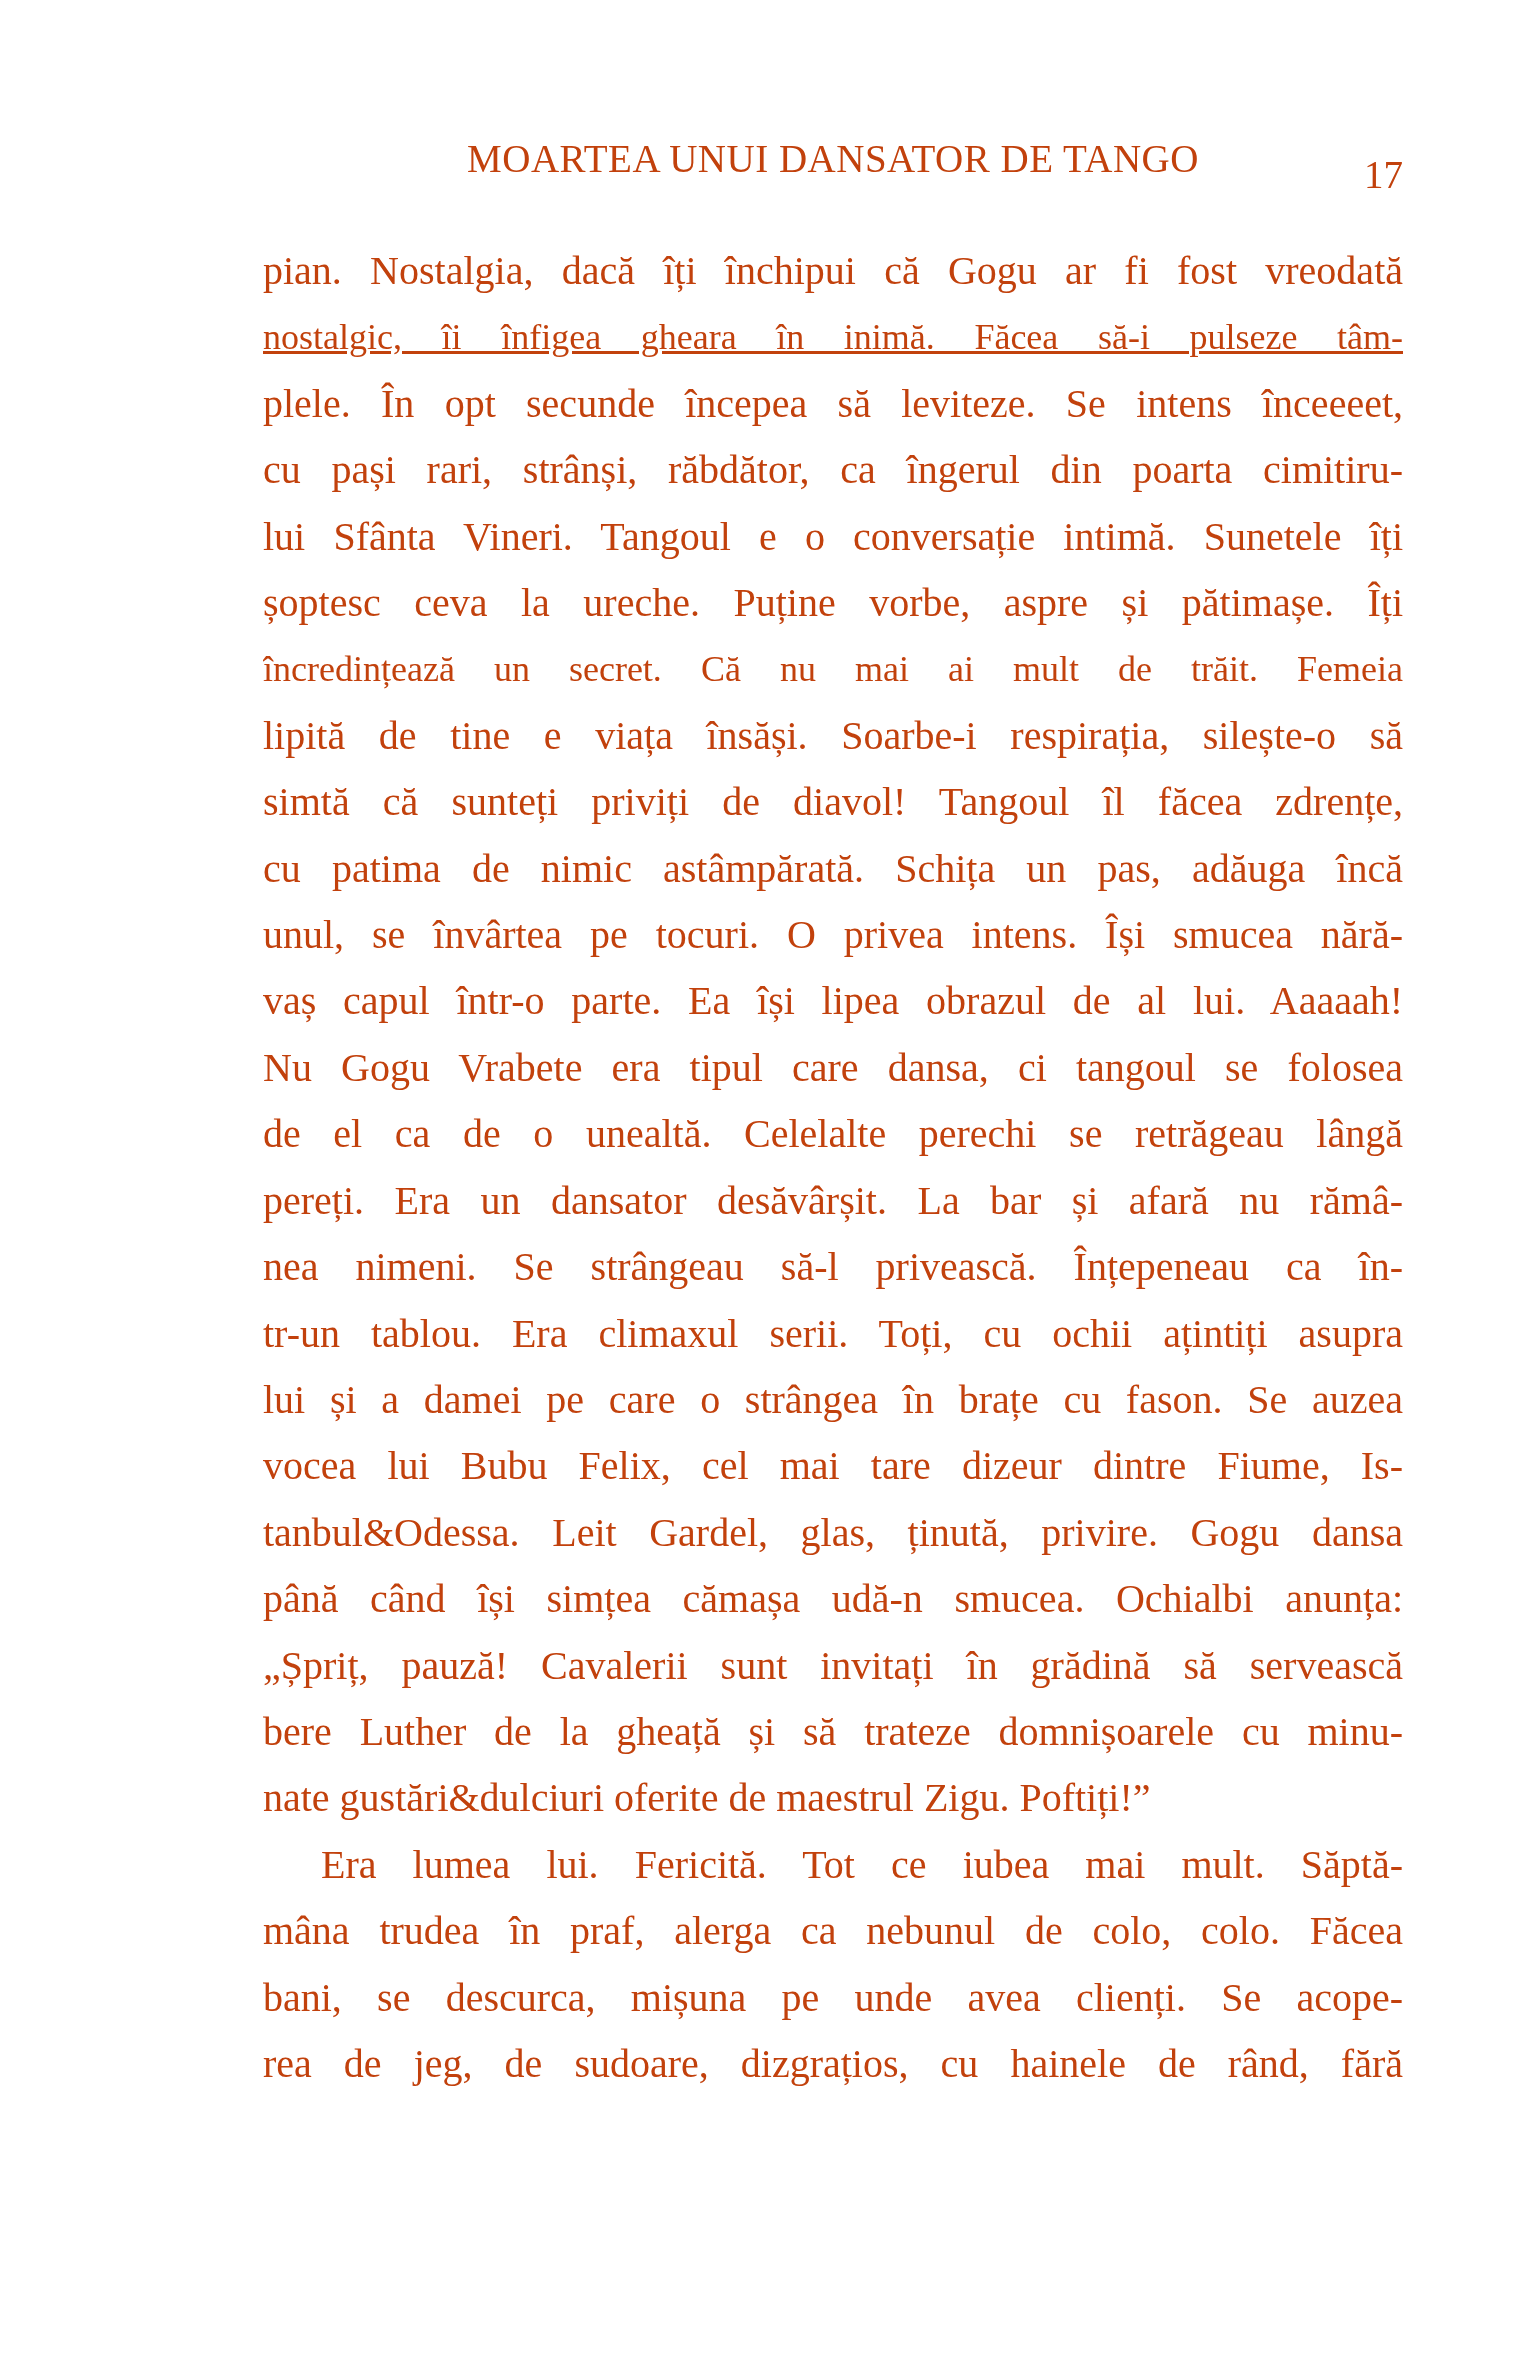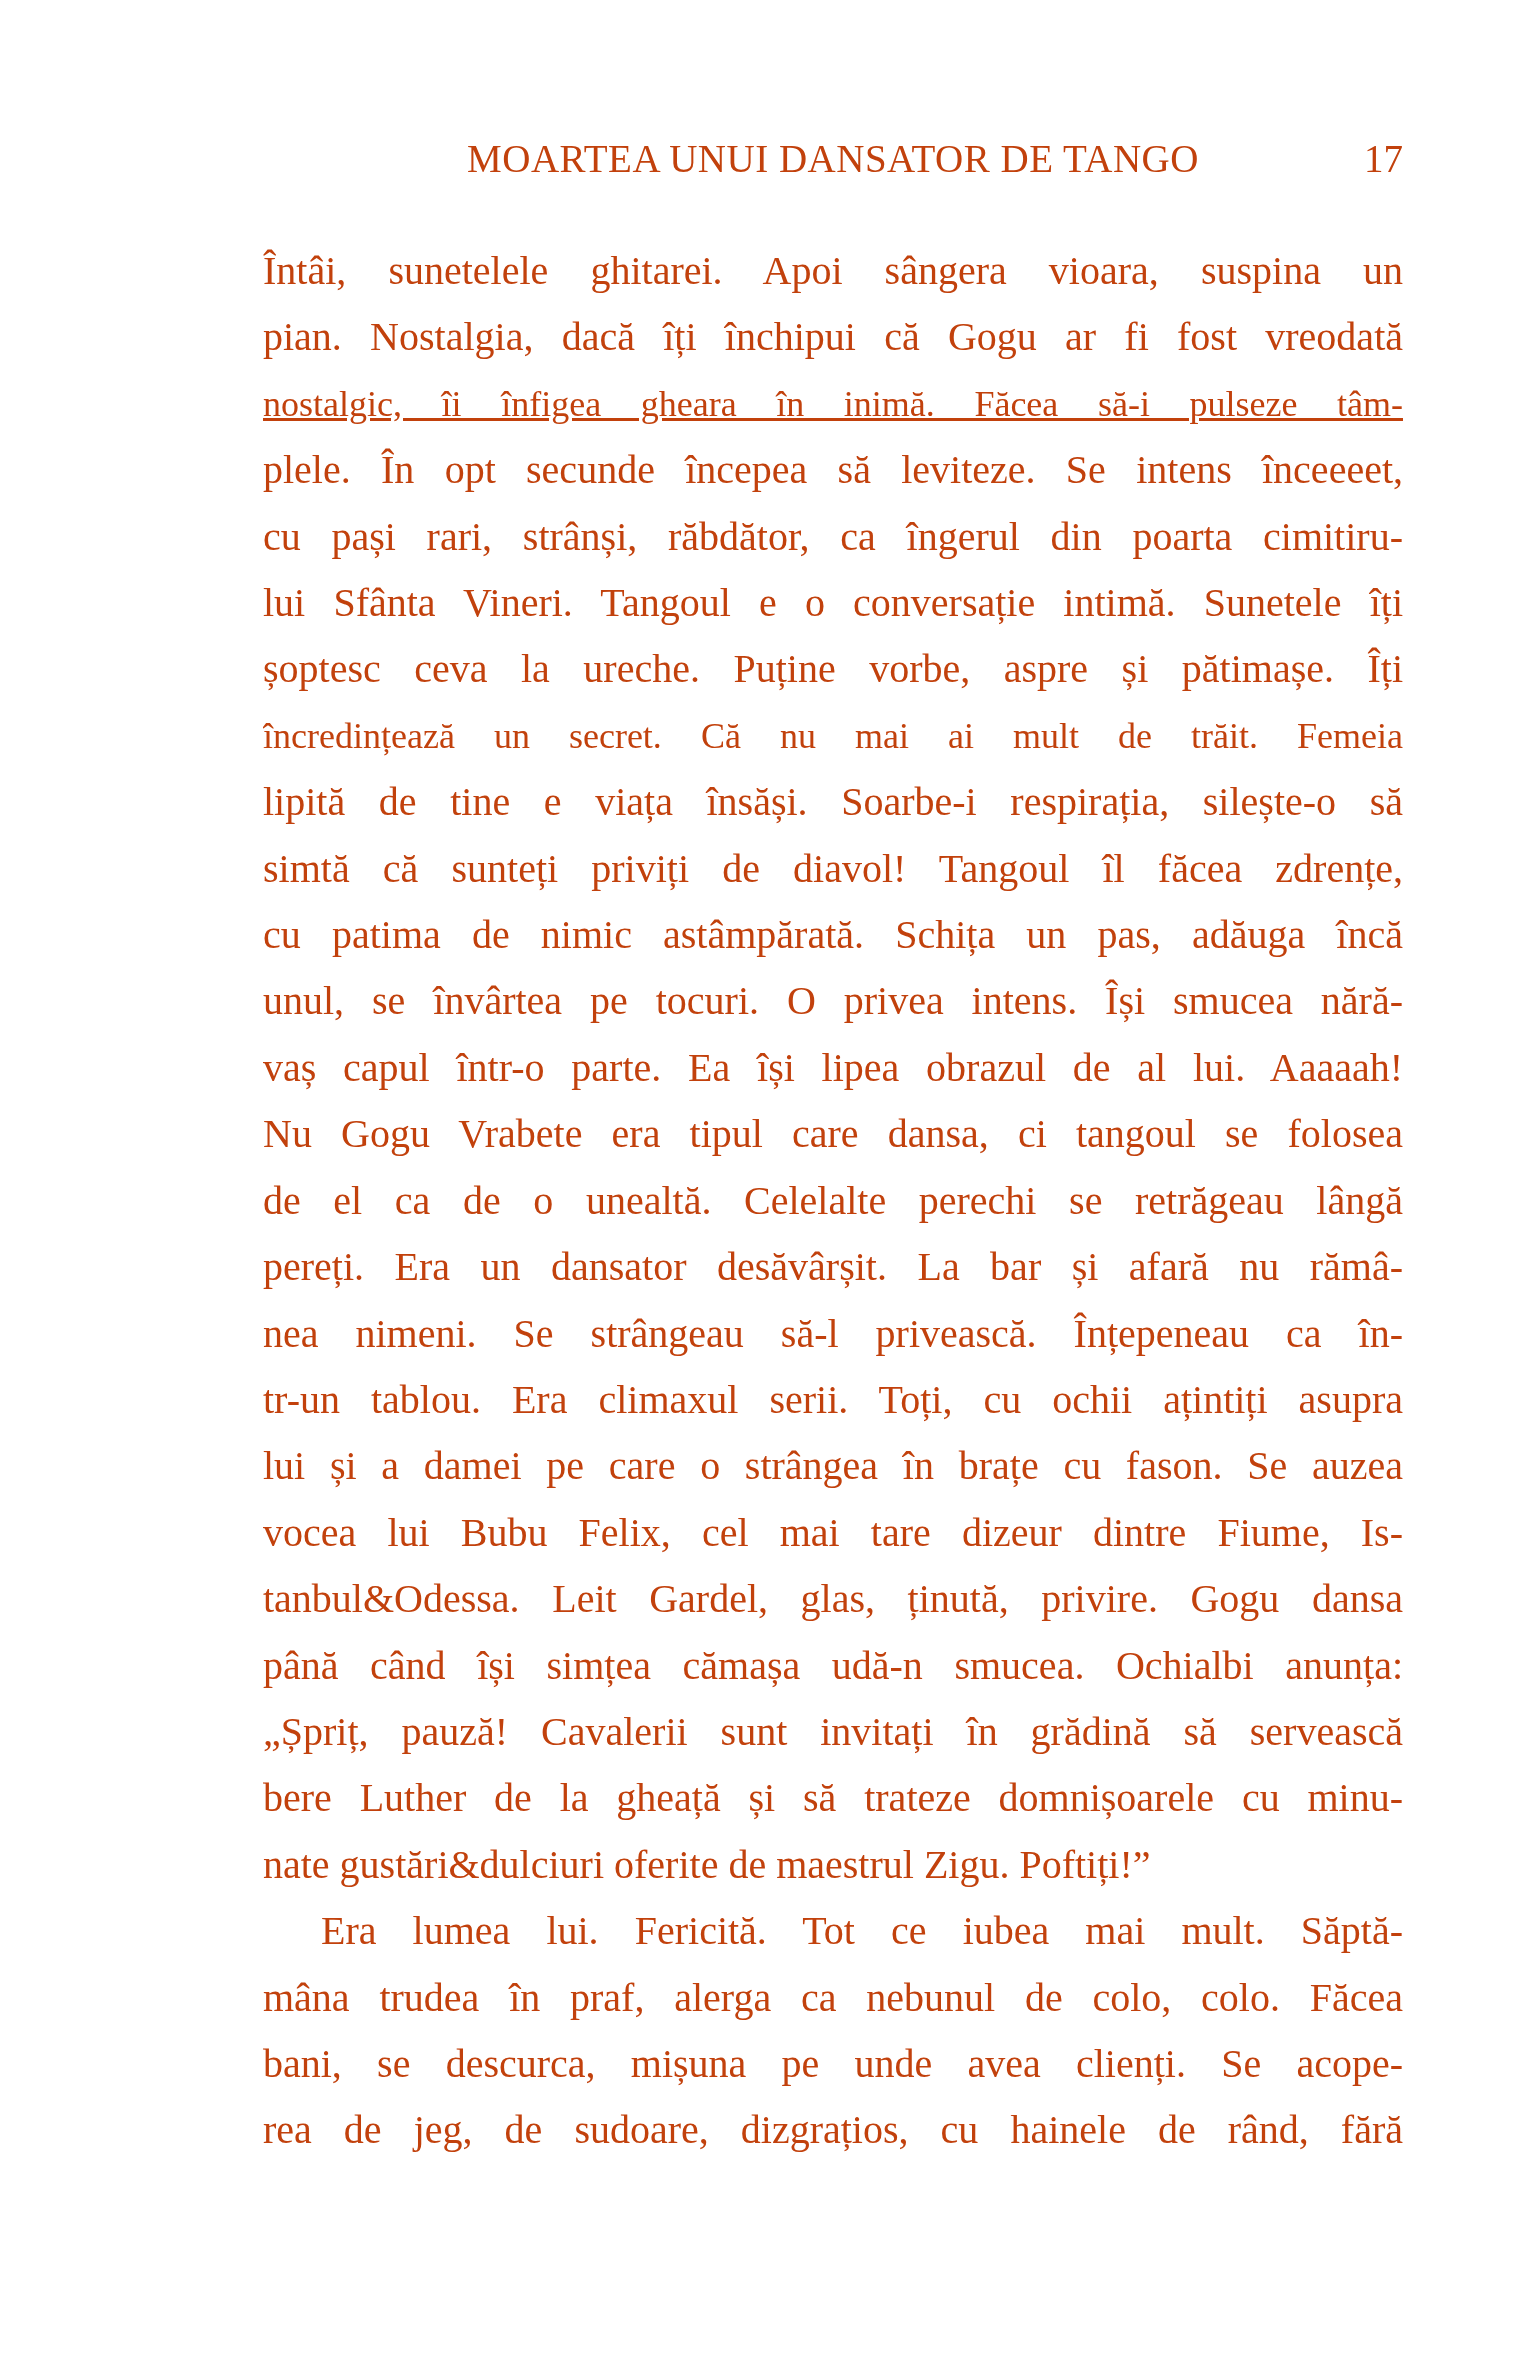--- a/index.html
+++ b/index.html
@@ -21,21 +21,21 @@
     height: 52px;
     text-align: center;
     font-size: 39px;
     line-height: 52px;
     letter-spacing: 0.5px;
     white-space: nowrap;
   }
   .page-number {
     position: absolute;
     right: 0;
-    top: 0;
+    top: 16px;
     line-height: 52px;
     font-size: 39px;
     letter-spacing: 0;
   }
   .body-text {
     position: absolute;
     top: 238px;
     left: 215px;
     width: 1140px;
   }
@@ -60,21 +60,20 @@
 <body>
 
 <div class="page" style="color: #c2410c; background: rgb(255, 255, 255); margin-left: 48px;">
   <header class="running-header">
     <span class="running-title">MOARTEA UNUI DANSATOR DE TANGO</span>
     <span class="page-number">17</span>
   </header>
 
   <main class="body-text">
       <div>
-        <div class="line" style="font-size: 40px;">Întâi, sunetelele ghitarei. Apoi sângera vioara, suspina un</div>
         <div class="line" style="font-size: 40px;">pian. Nostalgia, dacă îți închipui că Gogu ar fi fost vreodată</div>
         <div class="line" style="font-size: 36px; text-decoration: underline;">nostalgic, îi înfigea gheara în inimă. Făcea să-i pulseze tâm-</div>
         <div class="line" style="font-size: 40px;">plele. În opt secunde începea să leviteze. Se intens înceeeet,</div>
         <div class="line" style="font-size: 40px;">cu pași rari, strânși, răbdător, ca îngerul din poarta cimitiru-</div>
         <div class="line" style="font-size: 40px;">lui Sfânta Vineri. Tangoul e o conversație intimă. Sunetele îți</div>
         <div class="line" style="font-size: 40px;">șoptesc ceva la ureche. Puține vorbe, aspre și pătimașe. Îți</div>
         <div class="line" style="font-size: 36px;">încredințează un secret. Că nu mai ai mult de trăit. Femeia</div>
         <div class="line" style="font-size: 40px;">lipită de tine e viața însăși. Soarbe-i respirația, silește-o să</div>
         <div class="line" style="font-size: 40px;">simtă că sunteți priviți de diavol! Tangoul îl făcea zdrențe,</div>
         <div class="line" style="font-size: 40px;">cu patima de nimic astâmpărată. Schița un pas, adăuga încă</div>

